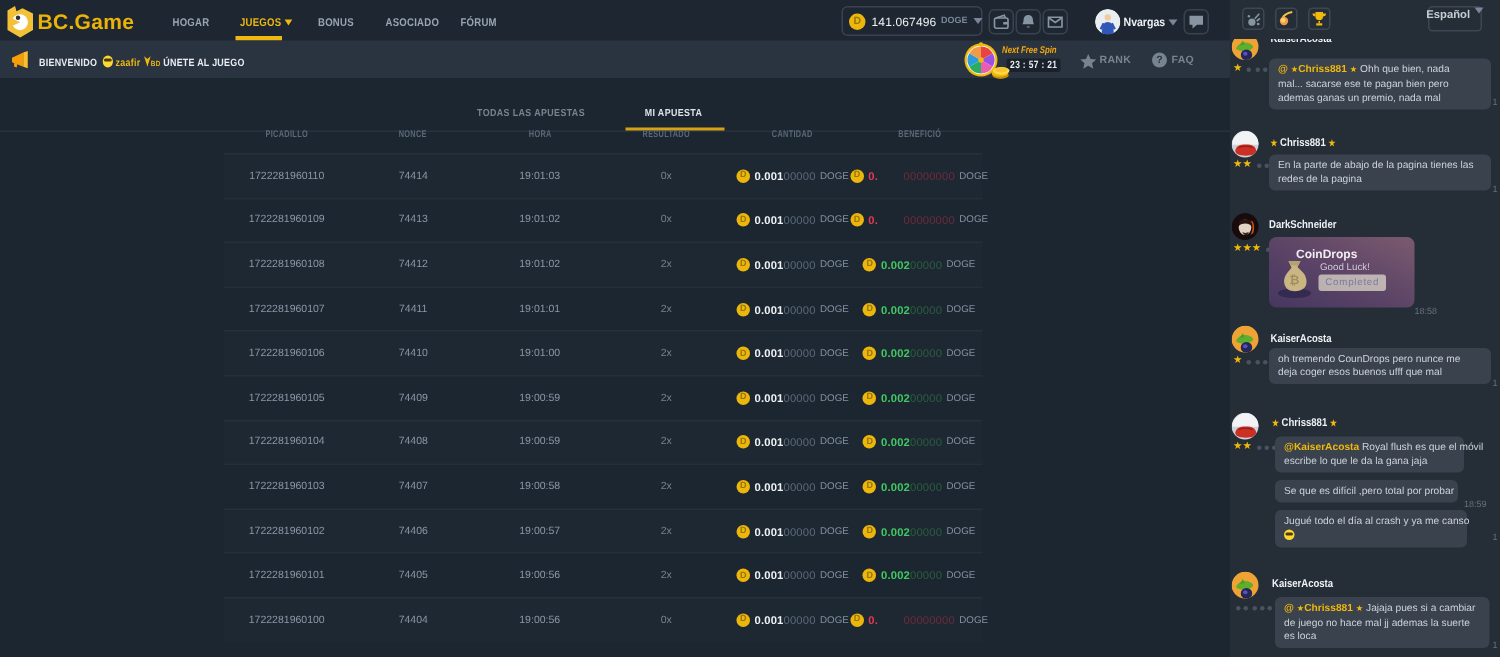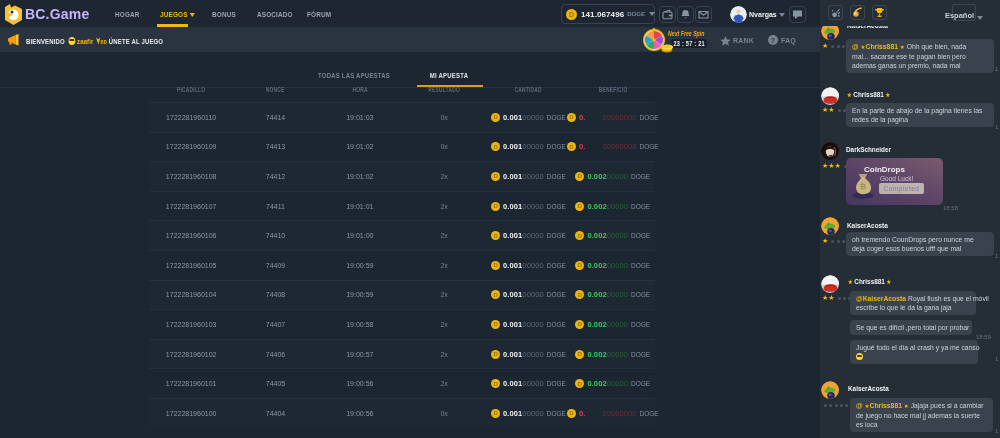--- a/index.html
+++ b/index.html
@@ -2,26 +2,26 @@
 <html><head><meta charset="utf-8">
 <style>
 * { margin:0; padding:0; box-sizing:border-box; }
 html,body { width:1000px; height:438px; overflow:hidden; background:#1c2631;
   font-family:"Liberation Sans", sans-serif; }
 .abs { position:absolute; }
 b { font-weight:bold; }
 
 
 #nav { position:absolute; left:0; top:0; width:820px; height:27px; background:#1e2731; }
-#logo-txt { position:absolute; left:25px; top:6px; font-size:14px; font-weight:bold; color:#c4b5fd; letter-spacing:0.2px;}
+#logo-txt { position:absolute; left:25px; top:6px; font-size:14px; font-weight:bold; color:#eab308; letter-spacing:0.2px;}
 .mitem { position:absolute; top:10px; font-size:7.5px; font-weight:bold; color:#98a5b2; letter-spacing:0.2px; transform:scaleX(0.85); transform-origin:left center; white-space:nowrap;}
 .mitem.on { color:#f0b90b; }
 #juegos-line { position:absolute; left:157px; top:24px; width:31px; height:3px; background:#edb80f; }
 #balbox { position:absolute; left:561px; top:4px; width:94px; height:20px; border:1px solid #39434f; border-radius:4px; display:flex; align-items:center; padding-left:4px; }
-#balbox .num { font-size:8px; font-weight:bold; color:#eef2f5; margin-left:4px; letter-spacing:0.1px;}
+#balbox .num { font-size:8px; font-weight:normal; color:#eef2f5; margin-left:4px; letter-spacing:0.1px;}
 #balbox .cur2 { font-size:6px; font-weight:bold; color:#78879a; margin-left:3px; }
 .navbtn { position:absolute; top:6px; width:17px; height:17px; border:1px solid #39434f; border-radius:4px; display:flex; align-items:center; justify-content:center; }
 #uname { position:absolute; left:749px; top:10px; font-size:8px; font-weight:bold; color:#eef2f5; transform:scaleX(0.88); transform-origin:left center;}
 .caret { display:inline-block; width:0; height:0; border-left:3px solid transparent; border-right:3px solid transparent; border-top:4px solid #78879a; }
 #avatar { position:absolute; left:730px; top:6px; width:17px; height:17px; border-radius:50%; overflow:hidden;}
 
 
 #wbar { position:absolute; left:0; top:27px; width:820px; height:25px; background:#2a3441; }
 #wtext { position:absolute; left:26px; top:8.5px; font-size:7px; font-weight:bold; color:#e9edf1; letter-spacing:0.2px; transform:scaleX(0.85); transform-origin:left center; white-space:nowrap; }
 #wtext .yl { color:#f0b90b; }
@@ -50,21 +50,21 @@
 .amt { margin-left:3px; font-size:7.5px; letter-spacing:0.1px;}
 .w { color:#eef2f5; } .wd { color:#5a6878; }
 .g { color:#41c961; } .gd { color:#2a5e3c; }
 .r { color:#e63950; } .rd { color:#6e2a3a;padding-left:17px; }
 .cur { margin-left:3px; font-size:6.5px; color:#8290a0; }
 
 
 #chat { position:absolute; left:820px; top:0; width:180px; height:438px; background:#252d37; overflow:hidden; }
 #chat-top { position:absolute; left:0; top:0; width:180px; height:26px; background:#252d37; z-index:5; }
 .cbtn { position:absolute; top:5px; width:15px; height:15px; border:1px solid #3d4652; border-radius:3px; display:flex; align-items:center; justify-content:center; }
-#lang { position:absolute; left:132px; top:4px; width:24px; height:17px; border:1px solid #3d4652; border-radius:3px; display:flex; align-items:flex-end; justify-content:center; gap:3px; font-size:7.5px; font-weight:bold; color:#c6cdd4; }
+#lang { position:absolute; left:132px; top:4px; width:36px; height:17px; border:1px solid #3d4652; border-radius:3px; display:flex; align-items:flex-start; justify-content:center; gap:3px; font-size:7.5px; font-weight:bold; color:#c6cdd4; }
 .av { position:absolute; width:18px; height:18px; border-radius:50%; overflow:hidden; }
 .uname { position:absolute; font-size:7.5px; font-weight:bold; color:#eef2f5; white-space:nowrap; transform:scaleX(0.85); transform-origin:left center; }
 .star { color:#f0b90b; font-size:6px; }
 .stars { position:absolute; white-space:nowrap; height:6px; display:flex; align-items:center; }
 .stars .st { color:#f0b90b; font-size:7px; line-height:6px; margin-right:1px; }
 .stars .dt { display:inline-block; width:3px; height:3px; border-radius:50%; background:#49535f; margin-left:2.2px; }
 .bubble { position:absolute; background:#3a424e; border-radius:4px; padding:3px 6px; font-size:6.8px; line-height:9px; color:#ccd3da; white-space:nowrap; }
 .bubble .ylb { color:#f0b90b; font-weight:bold; }
 .bubble .bst { color:#f0b90b; font-size:5.5px; }
 .ts { position:absolute; font-size:6px; color:#67707d; }

